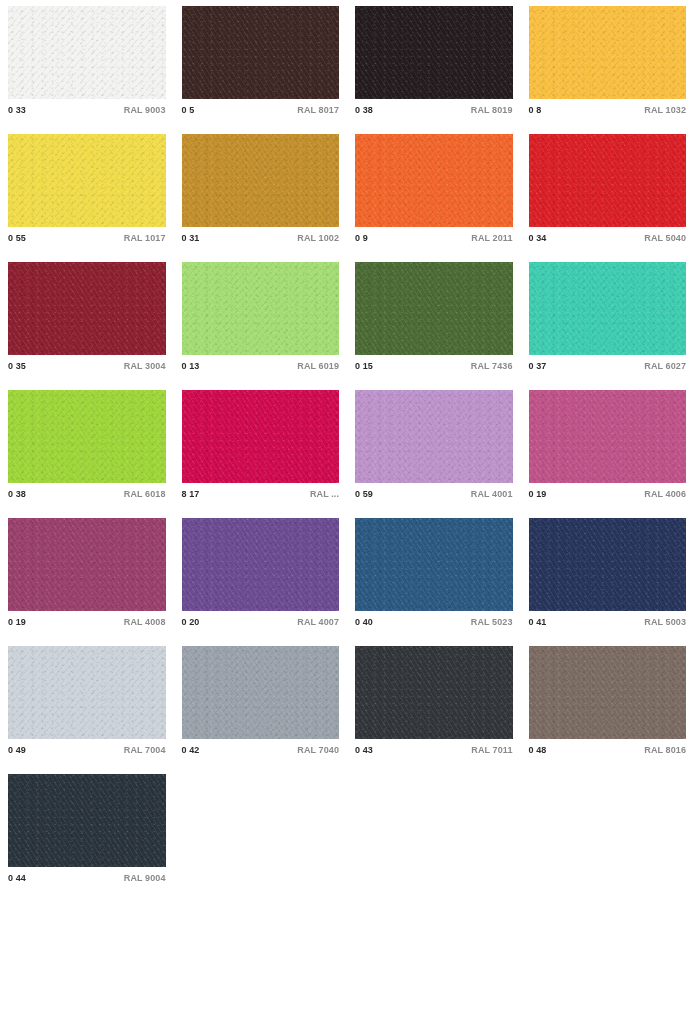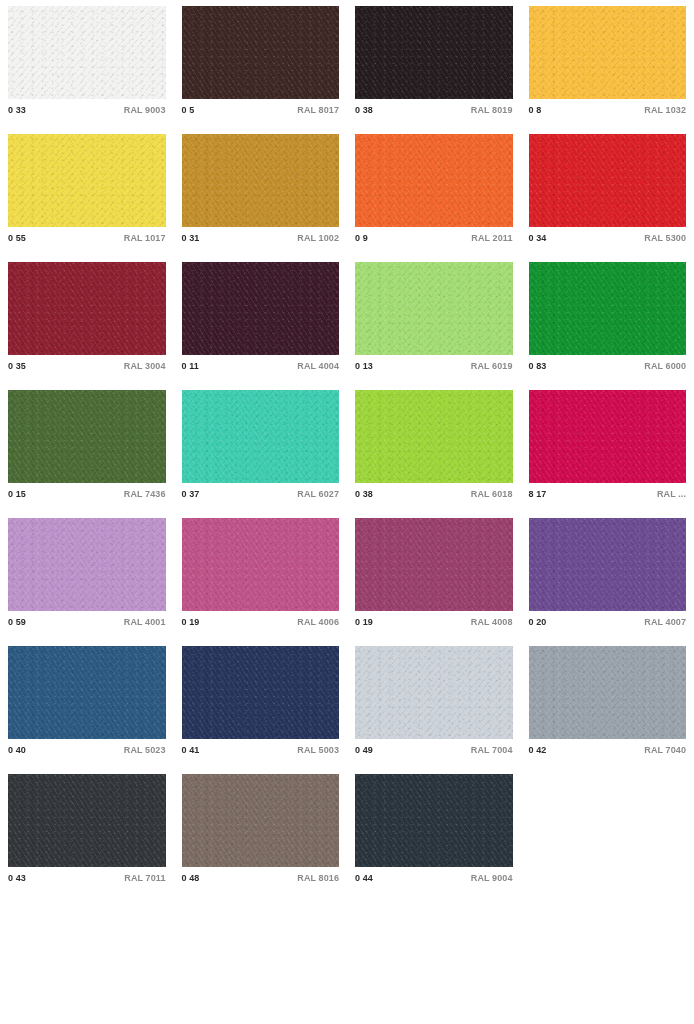--- a/index.html
+++ b/index.html
@@ -140,52 +140,38 @@
       <div class="swatch-chip" title="RAL 2011" style="background-color: rgb(242, 102, 43);"></div>
       <div class="swatch-label-row">
         <span class="swatch-code">0 9</span>
         <span class="swatch-ral">RAL 2011</span>
       </div>
     </div>
     <div class="swatch-cell">
       <div class="swatch-chip" title="RAL 3020" style="background-color: rgb(218, 31, 38);"></div>
       <div class="swatch-label-row">
         <span class="swatch-code">0 34</span>
-        <span class="swatch-ral">RAL 5300</span>
+        <span class="swatch-ral">RAL 5040</span>
       </div>
     </div>
     <div class="swatch-cell">
       <div class="swatch-chip" title="RAL 3004" style="background-color: rgb(140, 31, 48);"></div>
       <div class="swatch-label-row">
         <span class="swatch-code">0 35</span>
         <span class="swatch-ral">RAL 3004</span>
       </div>
     </div>
     <div class="swatch-cell">
-      <div class="swatch-chip" title="RAL 4004" style="background-color: rgb(61, 26, 42);"></div>
-      <div class="swatch-label-row">
-        <span class="swatch-code">0 11</span>
-        <span class="swatch-ral">RAL 4004</span>
-      </div>
-    </div>
-    <div class="swatch-cell">
       <div class="swatch-chip" title="RAL 6019" style="background-color: rgb(163, 221, 116);"></div>
       <div class="swatch-label-row">
         <span class="swatch-code">0 13</span>
         <span class="swatch-ral">RAL 6019</span>
       </div>
     </div>
     <div class="swatch-cell">
-      <div class="swatch-chip" title="RAL 6000" style="background-color: rgb(16, 147, 47);"></div>
-      <div class="swatch-label-row">
-        <span class="swatch-code">0 83</span>
-        <span class="swatch-ral">RAL 6000</span>
-      </div>
-    </div>
-    <div class="swatch-cell">
       <div class="swatch-chip" title="RAL 6011" style="background-color: rgb(75, 107, 53);"></div>
       <div class="swatch-label-row">
         <span class="swatch-code">0 15</span>
         <span class="swatch-ral">RAL 7436</span>
       </div>
     </div>
     <div class="swatch-cell">
       <div class="swatch-chip" title="RAL 6027" style="background-color: rgb(62, 205, 176);"></div>
       <div class="swatch-label-row">
         <span class="swatch-code">0 37</span>

